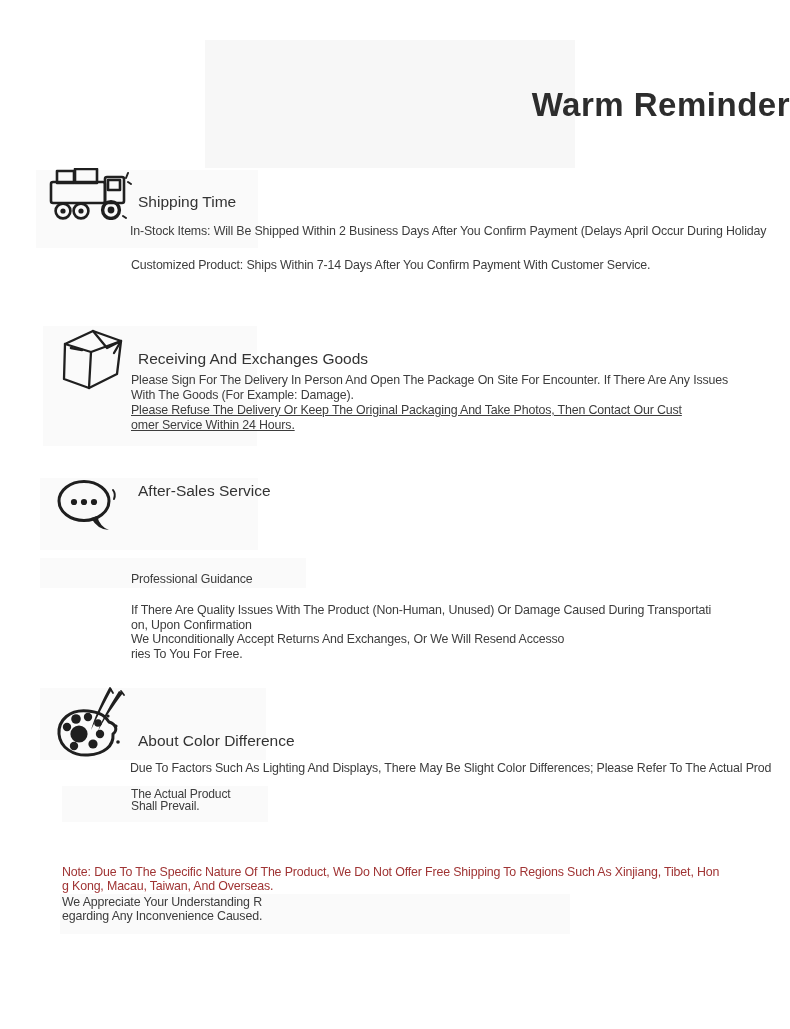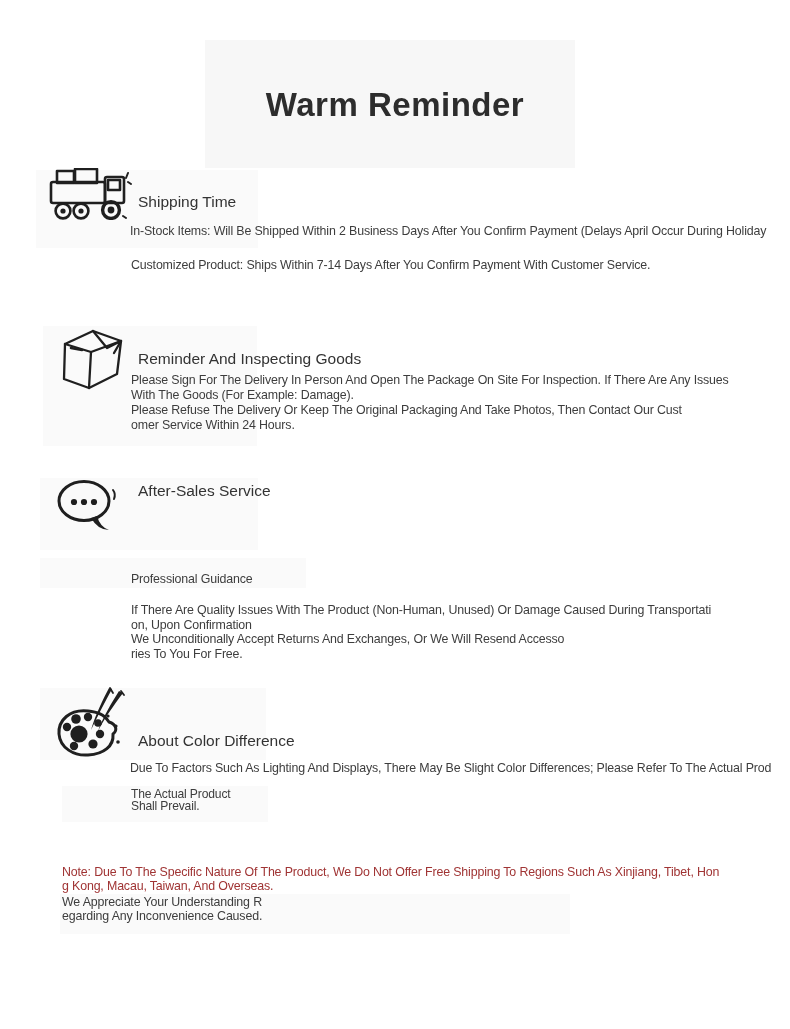--- a/index.html
+++ b/index.html
@@ -3,21 +3,21 @@
 <meta charset="utf-8">
 <style>
   html,body{margin:0;padding:0;background:#fff;}
   .page{
     position:relative;width:790px;height:1029px;background:#fff;overflow:hidden;
     font-family:"Liberation Sans","DejaVu Sans",sans-serif;color:var(--body,#3d3d3d);
   }
   .patch{position:absolute;background:#fafafa;pointer-events:none;}
   .patch.t{background:#f7f7f7;}
   .title{
-    position:absolute;top:86px;left:0;width:100%;text-align:center;margin:0;
+    position:absolute;top:86px;left:0;width:100%;text-align:right;margin:0;
     font-size:33px;font-weight:700;letter-spacing:.5px;color:var(--title,#2d2d2d);
   }
   .icon{position:absolute;}
   .icon svg{display:block;width:100%;height:100%;}
   .heading{
     position:absolute;left:130px;margin:8px;font-size:15.5px;font-weight:400;
     color:var(--heading,#333333);white-space:pre;
   }
   .body{
     position:absolute;left:131px;margin:0;font-size:12.4px;line-height:14.6px;
@@ -68,24 +68,24 @@
 
   <div class="icon" style="left:56px;top:322px;width:72px;height:68px;">
     <svg viewBox="0 0 72 68">
       <path class="stroke" d="M9,22 L37,9 L65,19" style="stroke-width:2.3"></path>
       <path class="stroke" d="M37,9 L51,26 L65,19 L58,31" style="stroke-width:2.3"></path>
       <path class="stroke" d="M9,22 L8,57 L33,66 L35,30 Z" style="stroke-width:2.3"></path>
       <path class="stroke" d="M35,30 L65,19 L61,52 L33,66" style="stroke-width:2.3"></path>
       <path class="stroke" d="M15,26 l11,2" style="stroke-width:2.6"></path>
     </svg>
   </div>
-  <h2 class="heading" style="top:342px;">Reminder And Inspecting Goods</h2>
-  <p class="body" style="top:373px;">Please Sign For The Delivery In Person And Open The Package On Site For Inspection. If There Are Any Issues
+  <h2 class="heading" style="top:342px;">Receiving And Exchanges Goods</h2>
+  <p class="body" style="top:373px;">Please Sign For The Delivery In Person And Open The Package On Site For Encounter. If There Are Any Issues
 With The Goods (For Example: Damage).</p>
-  <p class="body" style="top:403px;">Please Refuse The Delivery Or Keep The Original Packaging And Take Photos, Then Contact Our Cust
+  <p class="body" style="top:403px;text-decoration:underline;">Please Refuse The Delivery Or Keep The Original Packaging And Take Photos, Then Contact Our Cust
 omer Service Within 24 Hours.</p>
 
   <div class="icon" style="left:55px;top:477px;width:68px;height:54px;">
     <svg viewBox="0 0 68 54">
       <ellipse class="stroke" cx="29" cy="24" rx="25" ry="19.5" style="stroke-width:3"></ellipse>
       <path class="fillk" d="M36,41 Q43,53 54,53 Q45,50 42,39 Z"></path>
       <circle class="fillk" cx="19" cy="25" r="3.1"></circle>
       <circle class="fillk" cx="29" cy="25" r="3.1"></circle>
       <circle class="fillk" cx="39" cy="25" r="3.1"></circle>
       <path class="stroke" d="M58,13 q3,4 1,9" style="stroke-width:2"></path>

